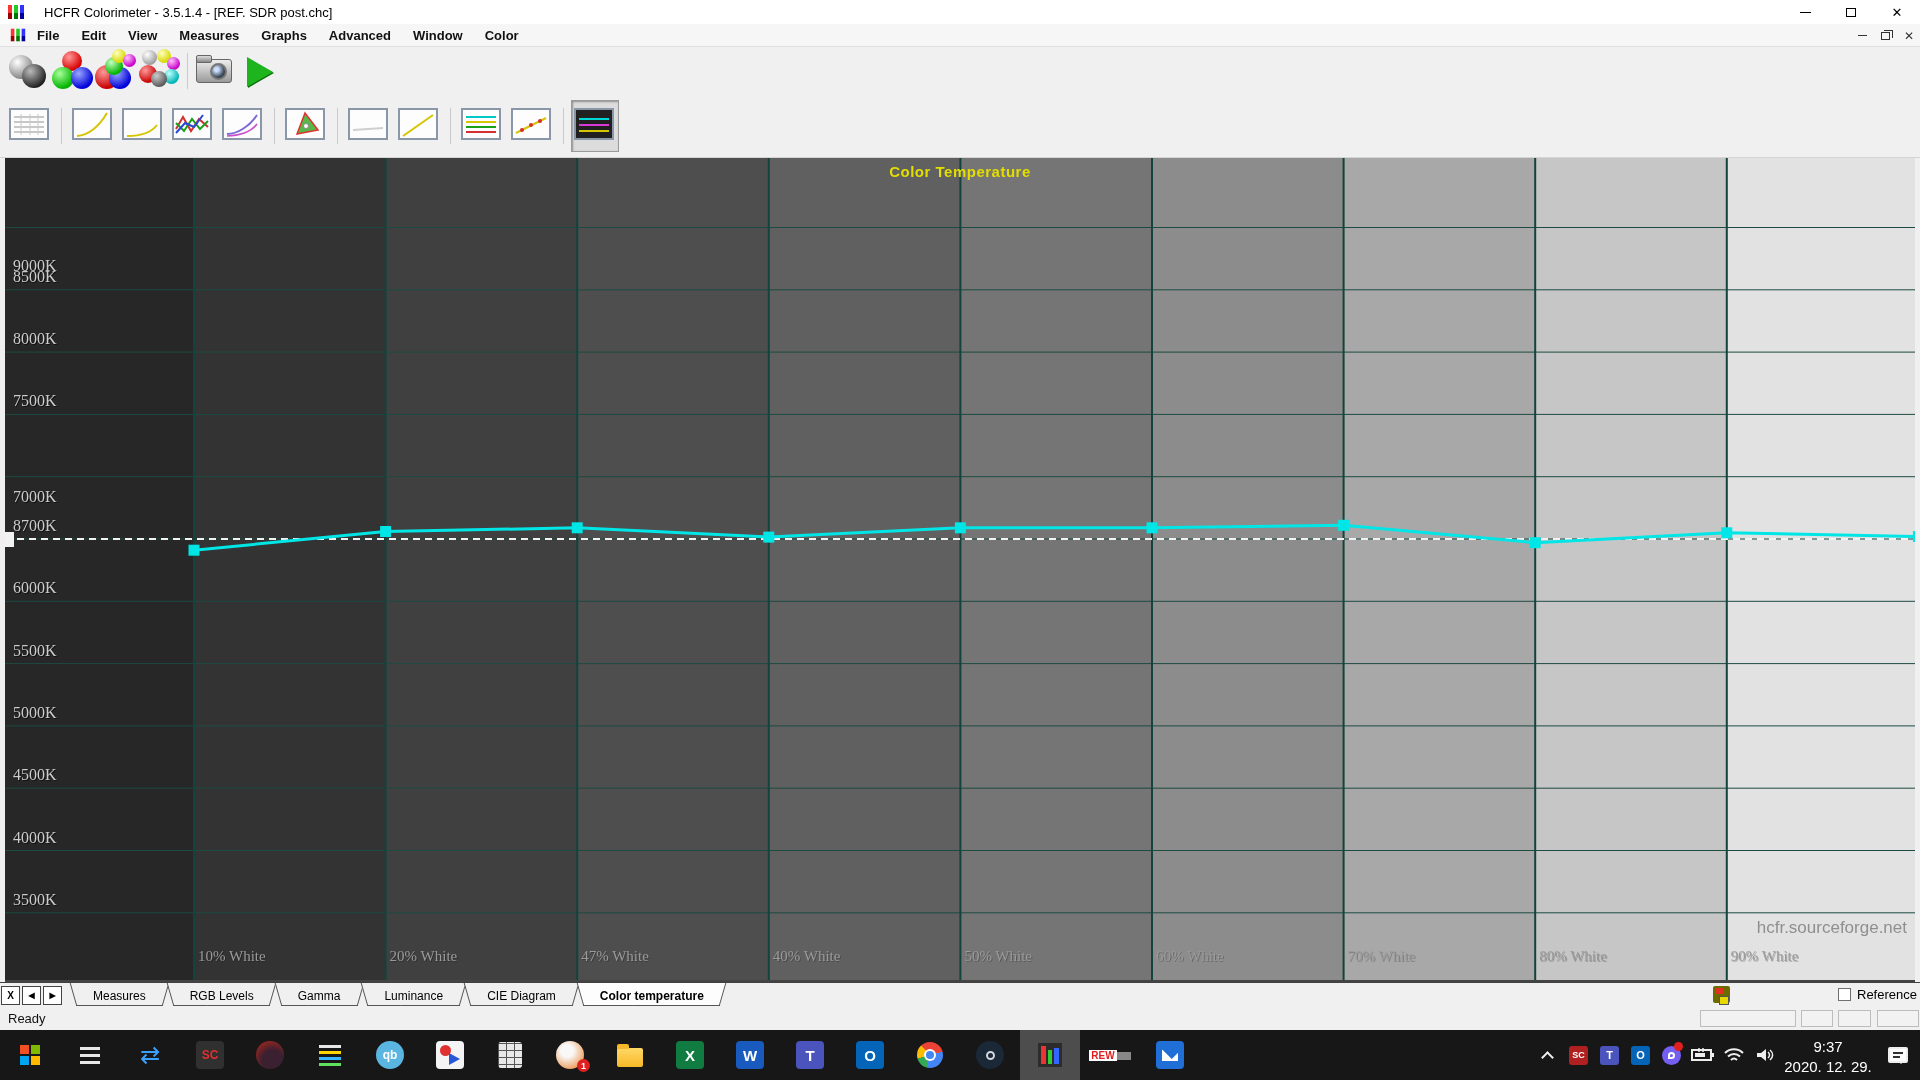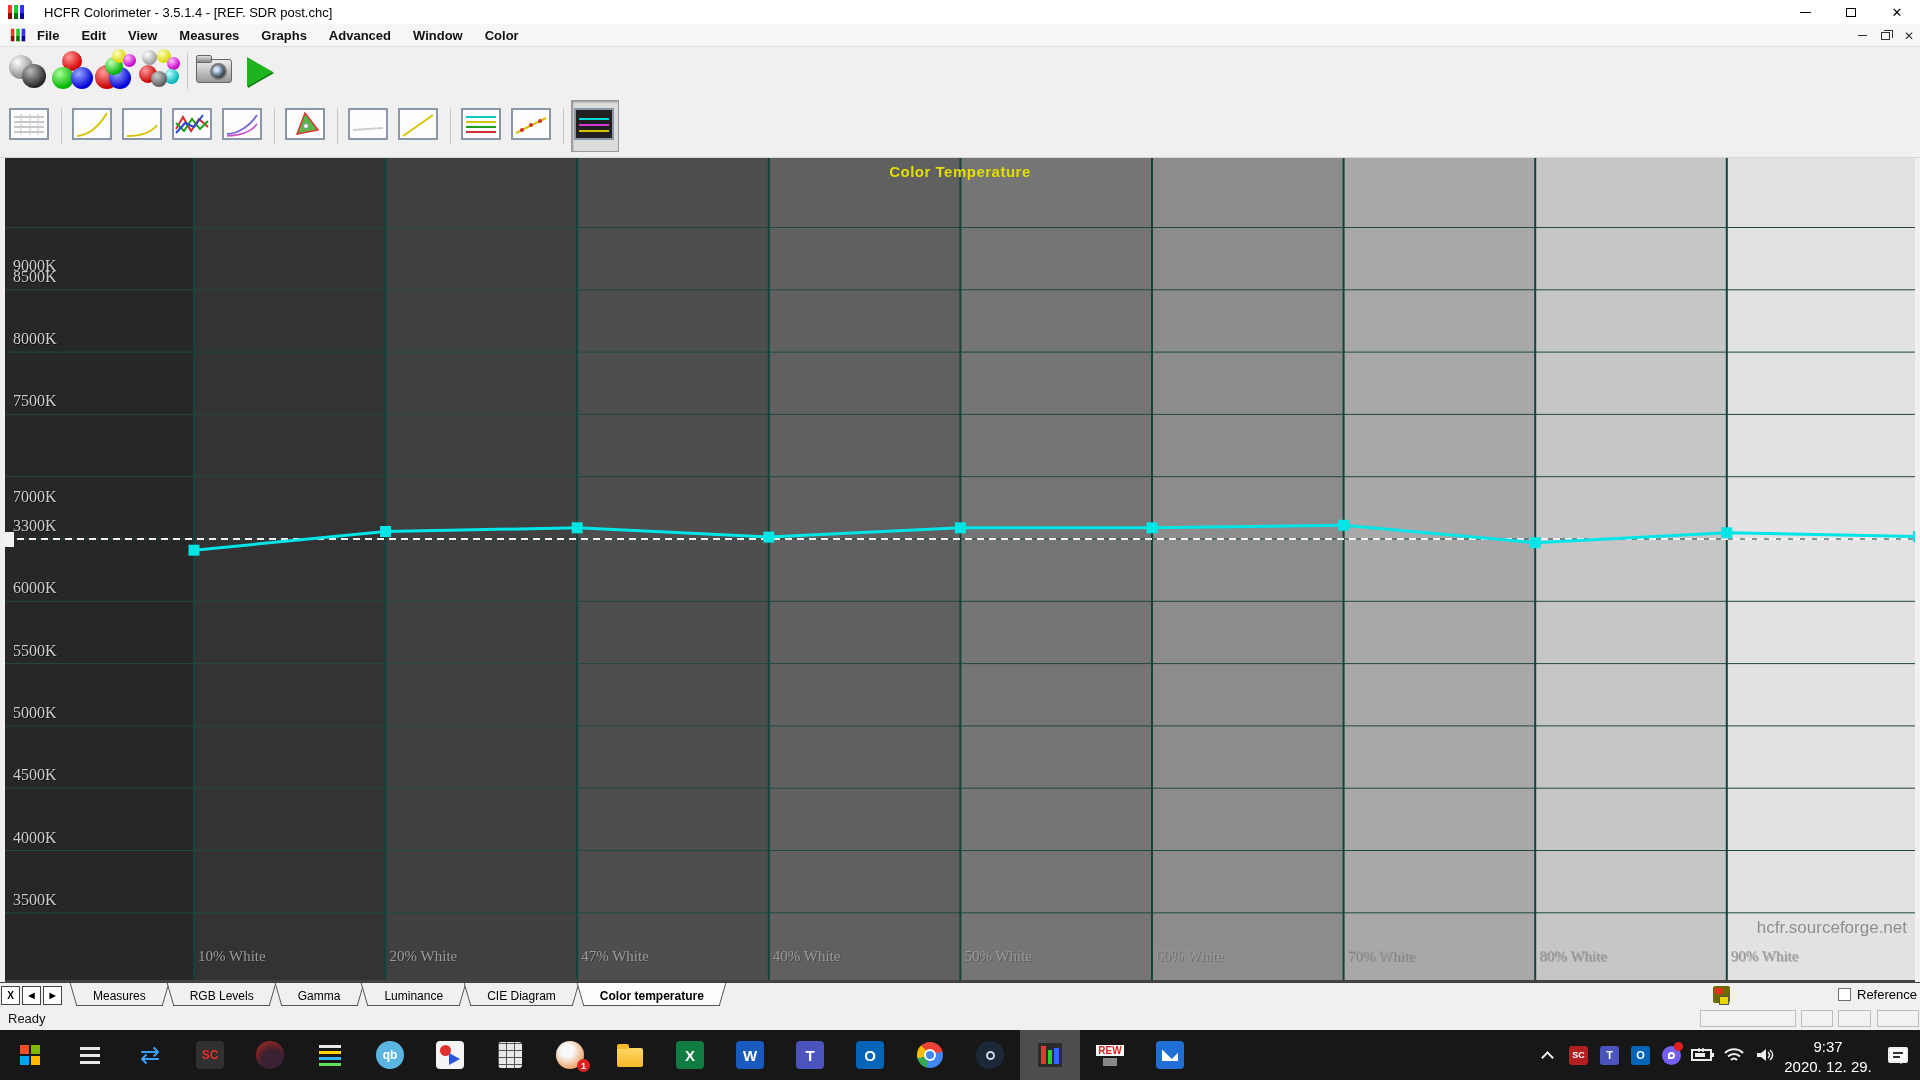--- a/index.html
+++ b/index.html
@@ -120,21 +120,21 @@
               background-image:linear-gradient(#555 1px, transparent 1px), linear-gradient(90deg,#555 1px, transparent 1px);
               background-size:8px 7px; background-position:0 8px; }
   .chrome-ico { width:26px; height:26px; border-radius:50%; position:relative;
         background:conic-gradient(from -45deg, #ea4335 0 120deg, #4285f4 120deg 240deg, #34a853 240deg 300deg, #fbbc05 300deg); }
   .chrome-ico::before { content:''; position:absolute; left:7px; top:7px; width:12px; height:12px; background:#fff; border-radius:50%; }
   .chrome-ico::after { content:''; position:absolute; left:9px; top:9px; width:8px; height:8px; background:#4285f4; border-radius:50%; }
   .hcfr-bars { width:24px; height:24px; background:#2c2c2c; display:flex; align-items:flex-end; gap:2px; padding:3px; }
   .hcfr-bars i { flex:1; }
   .hcfr-bars i:nth-child(1){height:100%; background:#e33;} .hcfr-bars i:nth-child(2){height:80%; background:#3c3;}
   .hcfr-bars i:nth-child(3){height:90%; background:#36f;}
-  .rew { display:flex; flex-direction:column; align-items:center; }
+  .rew { display:flex; flex-direction:row; align-items:center; }
   .rew b { color:#e02020; font-size:10px; letter-spacing:0; background:#fff; padding:0 2px; }
   .rew i { width:14px; height:8px; background:#888; margin-top:2px; }
   .tray { margin-left:auto; display:flex; align-items:center; height:50px; }
   .tray-item { width:31px; height:50px; display:flex; align-items:center; justify-content:center; position:relative; }
   .chev { width:9px; height:9px; border-top:2px solid #eee; border-right:2px solid #eee; transform:rotate(-45deg); margin-top:4px; }
   .mini { width:19px; height:19px; border-radius:3px; color:#fff; font-size:11px; font-weight:bold;
           display:flex; align-items:center; justify-content:center; }
   .reddot { position:absolute; right:4px; top:12px; width:9px; height:9px; border-radius:50%; background:#e02020; }
   .clockbox { width:86px; text-align:center; color:#fff; font-size:15px; line-height:1.35; }
   .bubble { width:20px; height:16px; border:2px solid #eee; border-radius:2px; position:relative; background:#fff; }
@@ -348,21 +348,21 @@
       <rect x="1716.3" y="369.3" width="11" height="11" fill="#00e6e6"></rect>
       <rect x="1907.9" y="373.0" width="11" height="11" fill="#00e6e6"></rect>
     </svg>
   <div class="chart-title" style="color: rgb(227, 222, 0);">Color Temperature</div>
   <div class="watermark" style="color: rgb(143, 143, 143);">hcfr.sourceforge.net</div>
 <div class="ylab" style="top: 63px; margin-top: 36px;">9000K</div>
     <div class="ylab" style="top: 109.8px;">8500K</div>
     <div class="ylab" style="top: 172.1px;">8000K</div>
     <div class="ylab" style="top: 234.4px;">7500K</div>
     <div class="ylab" style="top: 296.7px; margin-top: 33px;">7000K</div>
-    <div class="ylab" style="top: 359px;">3300K</div>
+    <div class="ylab" style="top: 359px;">8700K</div>
     <div class="ylab" style="top: 421.3px;">6000K</div>
     <div class="ylab" style="top: 483.6px;">5500K</div>
     <div class="ylab" style="top: 545.9px;">5000K</div>
     <div class="ylab" style="top: 608.2px;">4500K</div>
     <div class="ylab" style="top: 670.5px;">4000K</div>
     <div class="ylab" style="top: 732.8px;">3500K</div>
     <div class="xlab" style="left: 193px;">10% White</div>
     <div class="xlab" style="left: 384.6px;">20% White</div>
     <div class="xlab" style="left: 576.2px;">47% White</div>
     <div class="xlab" style="left: 767.8px;">40% White</div>

